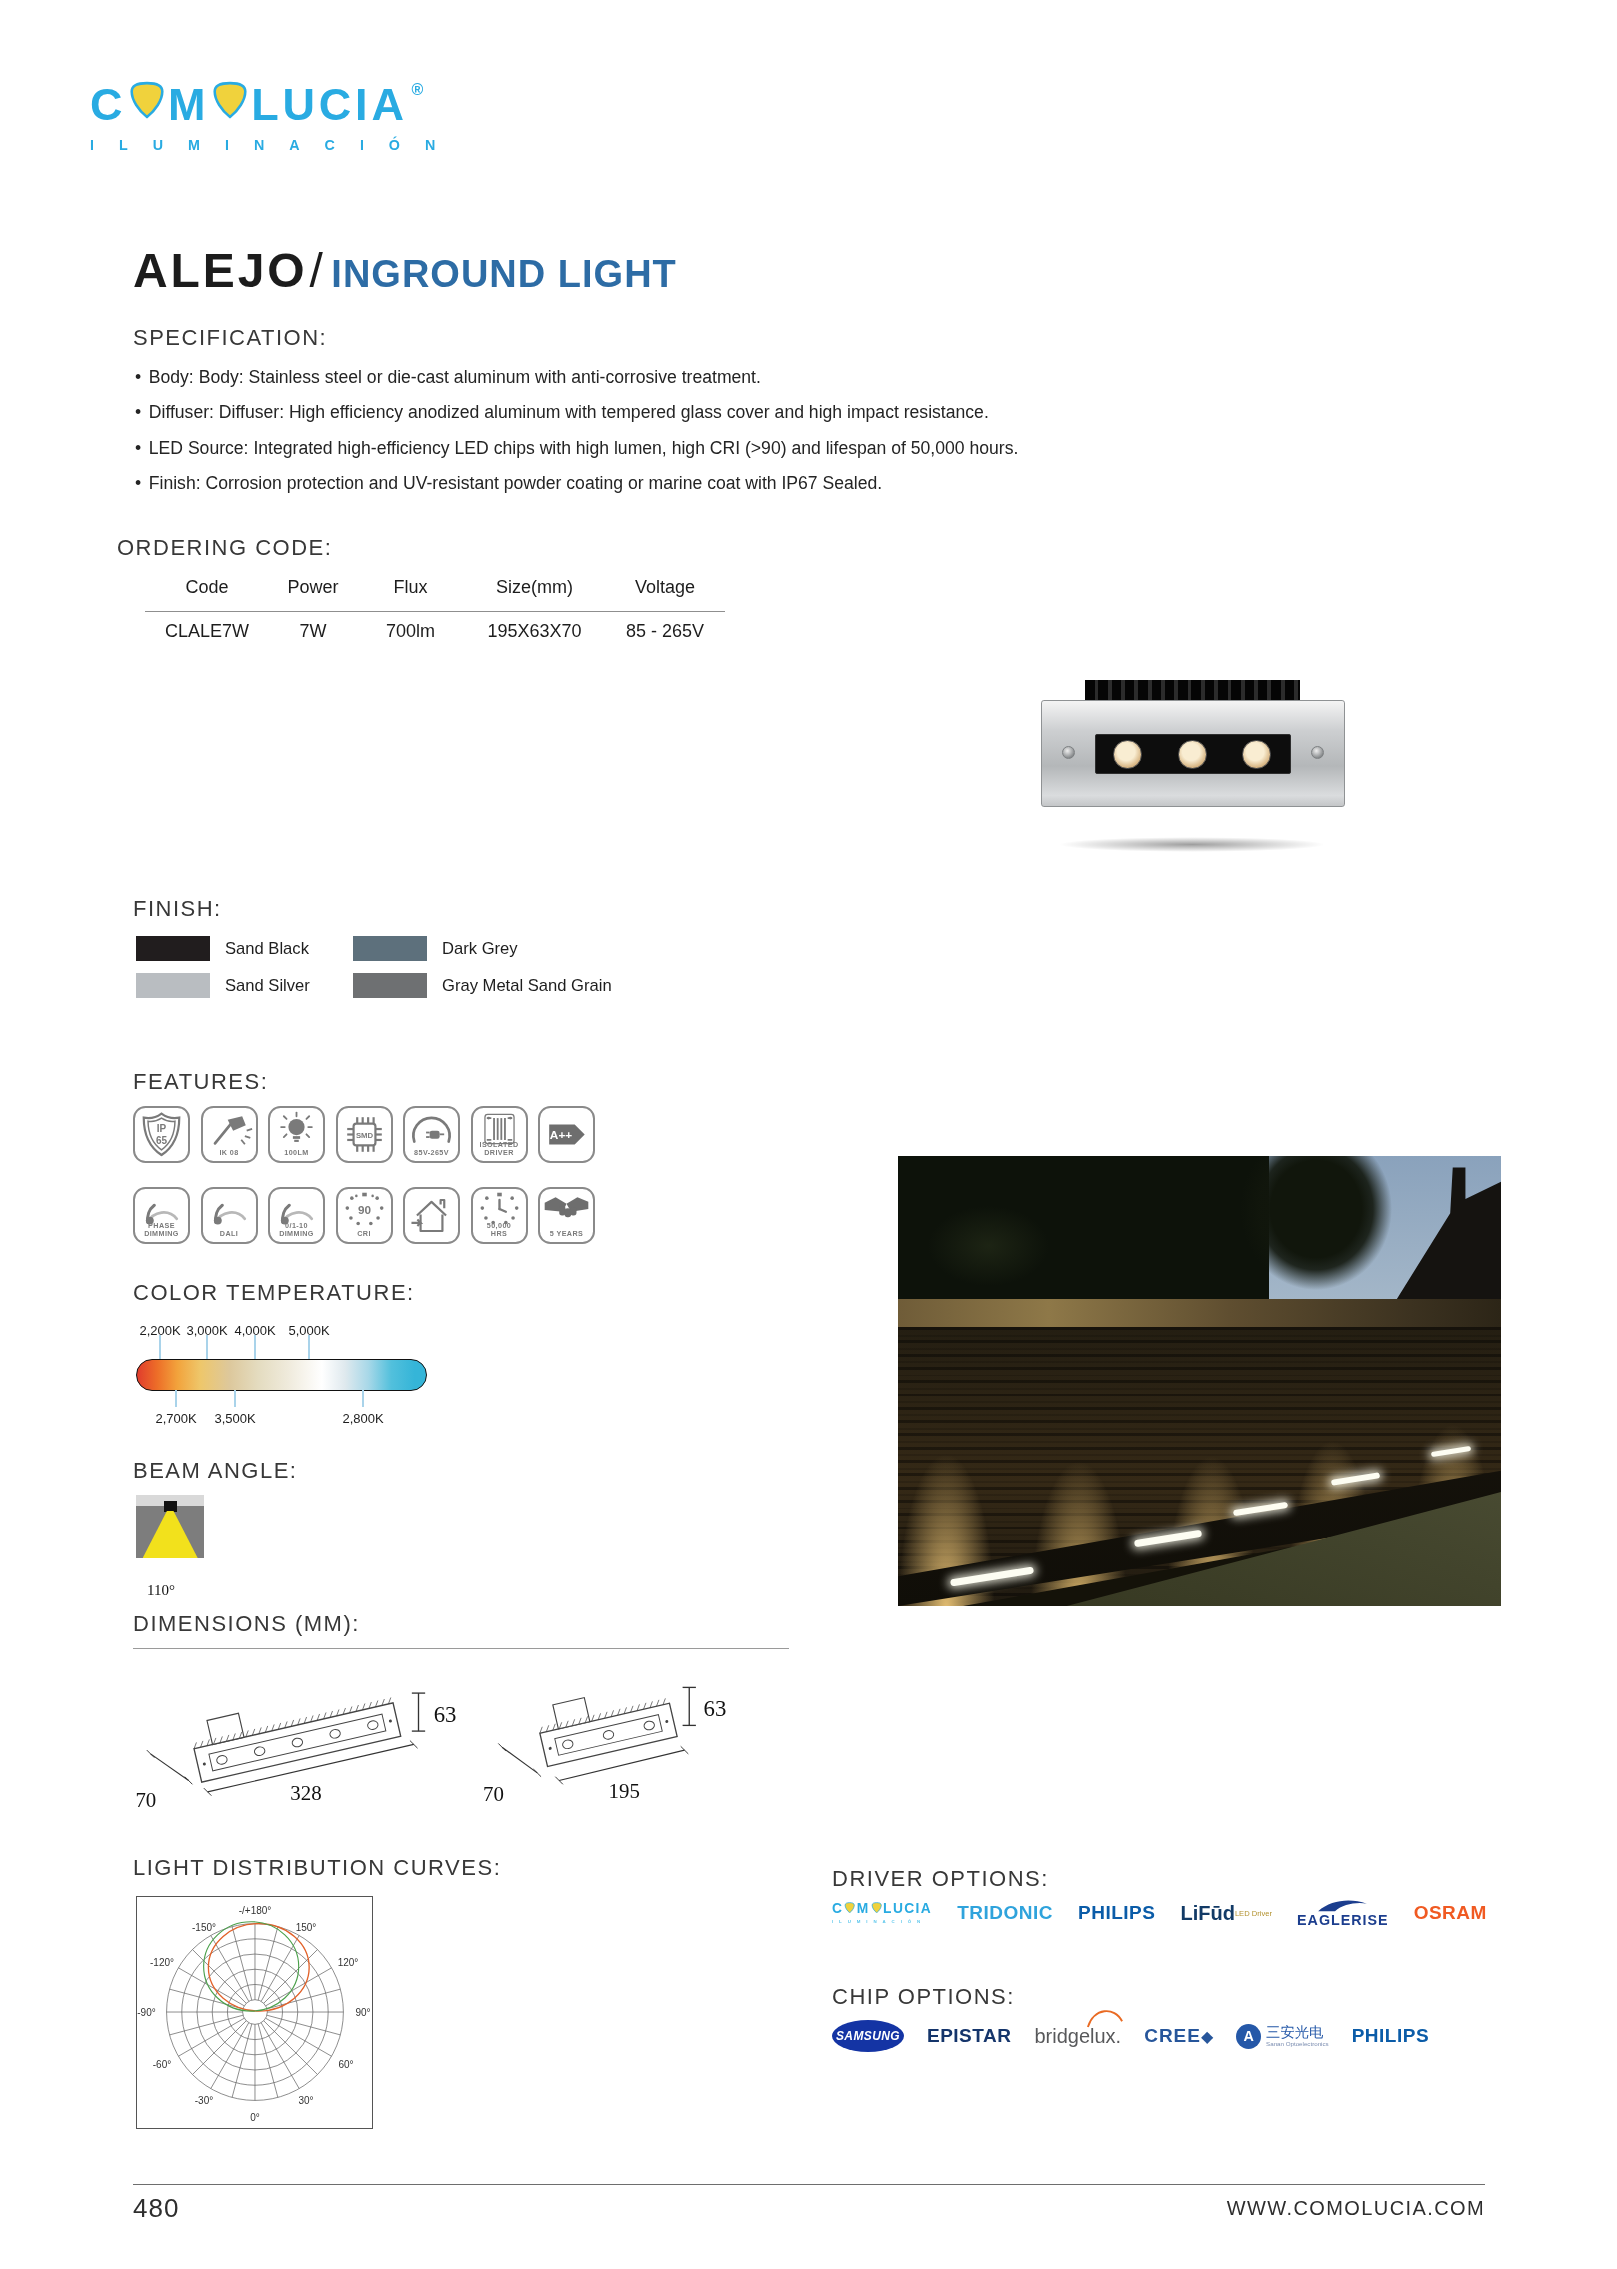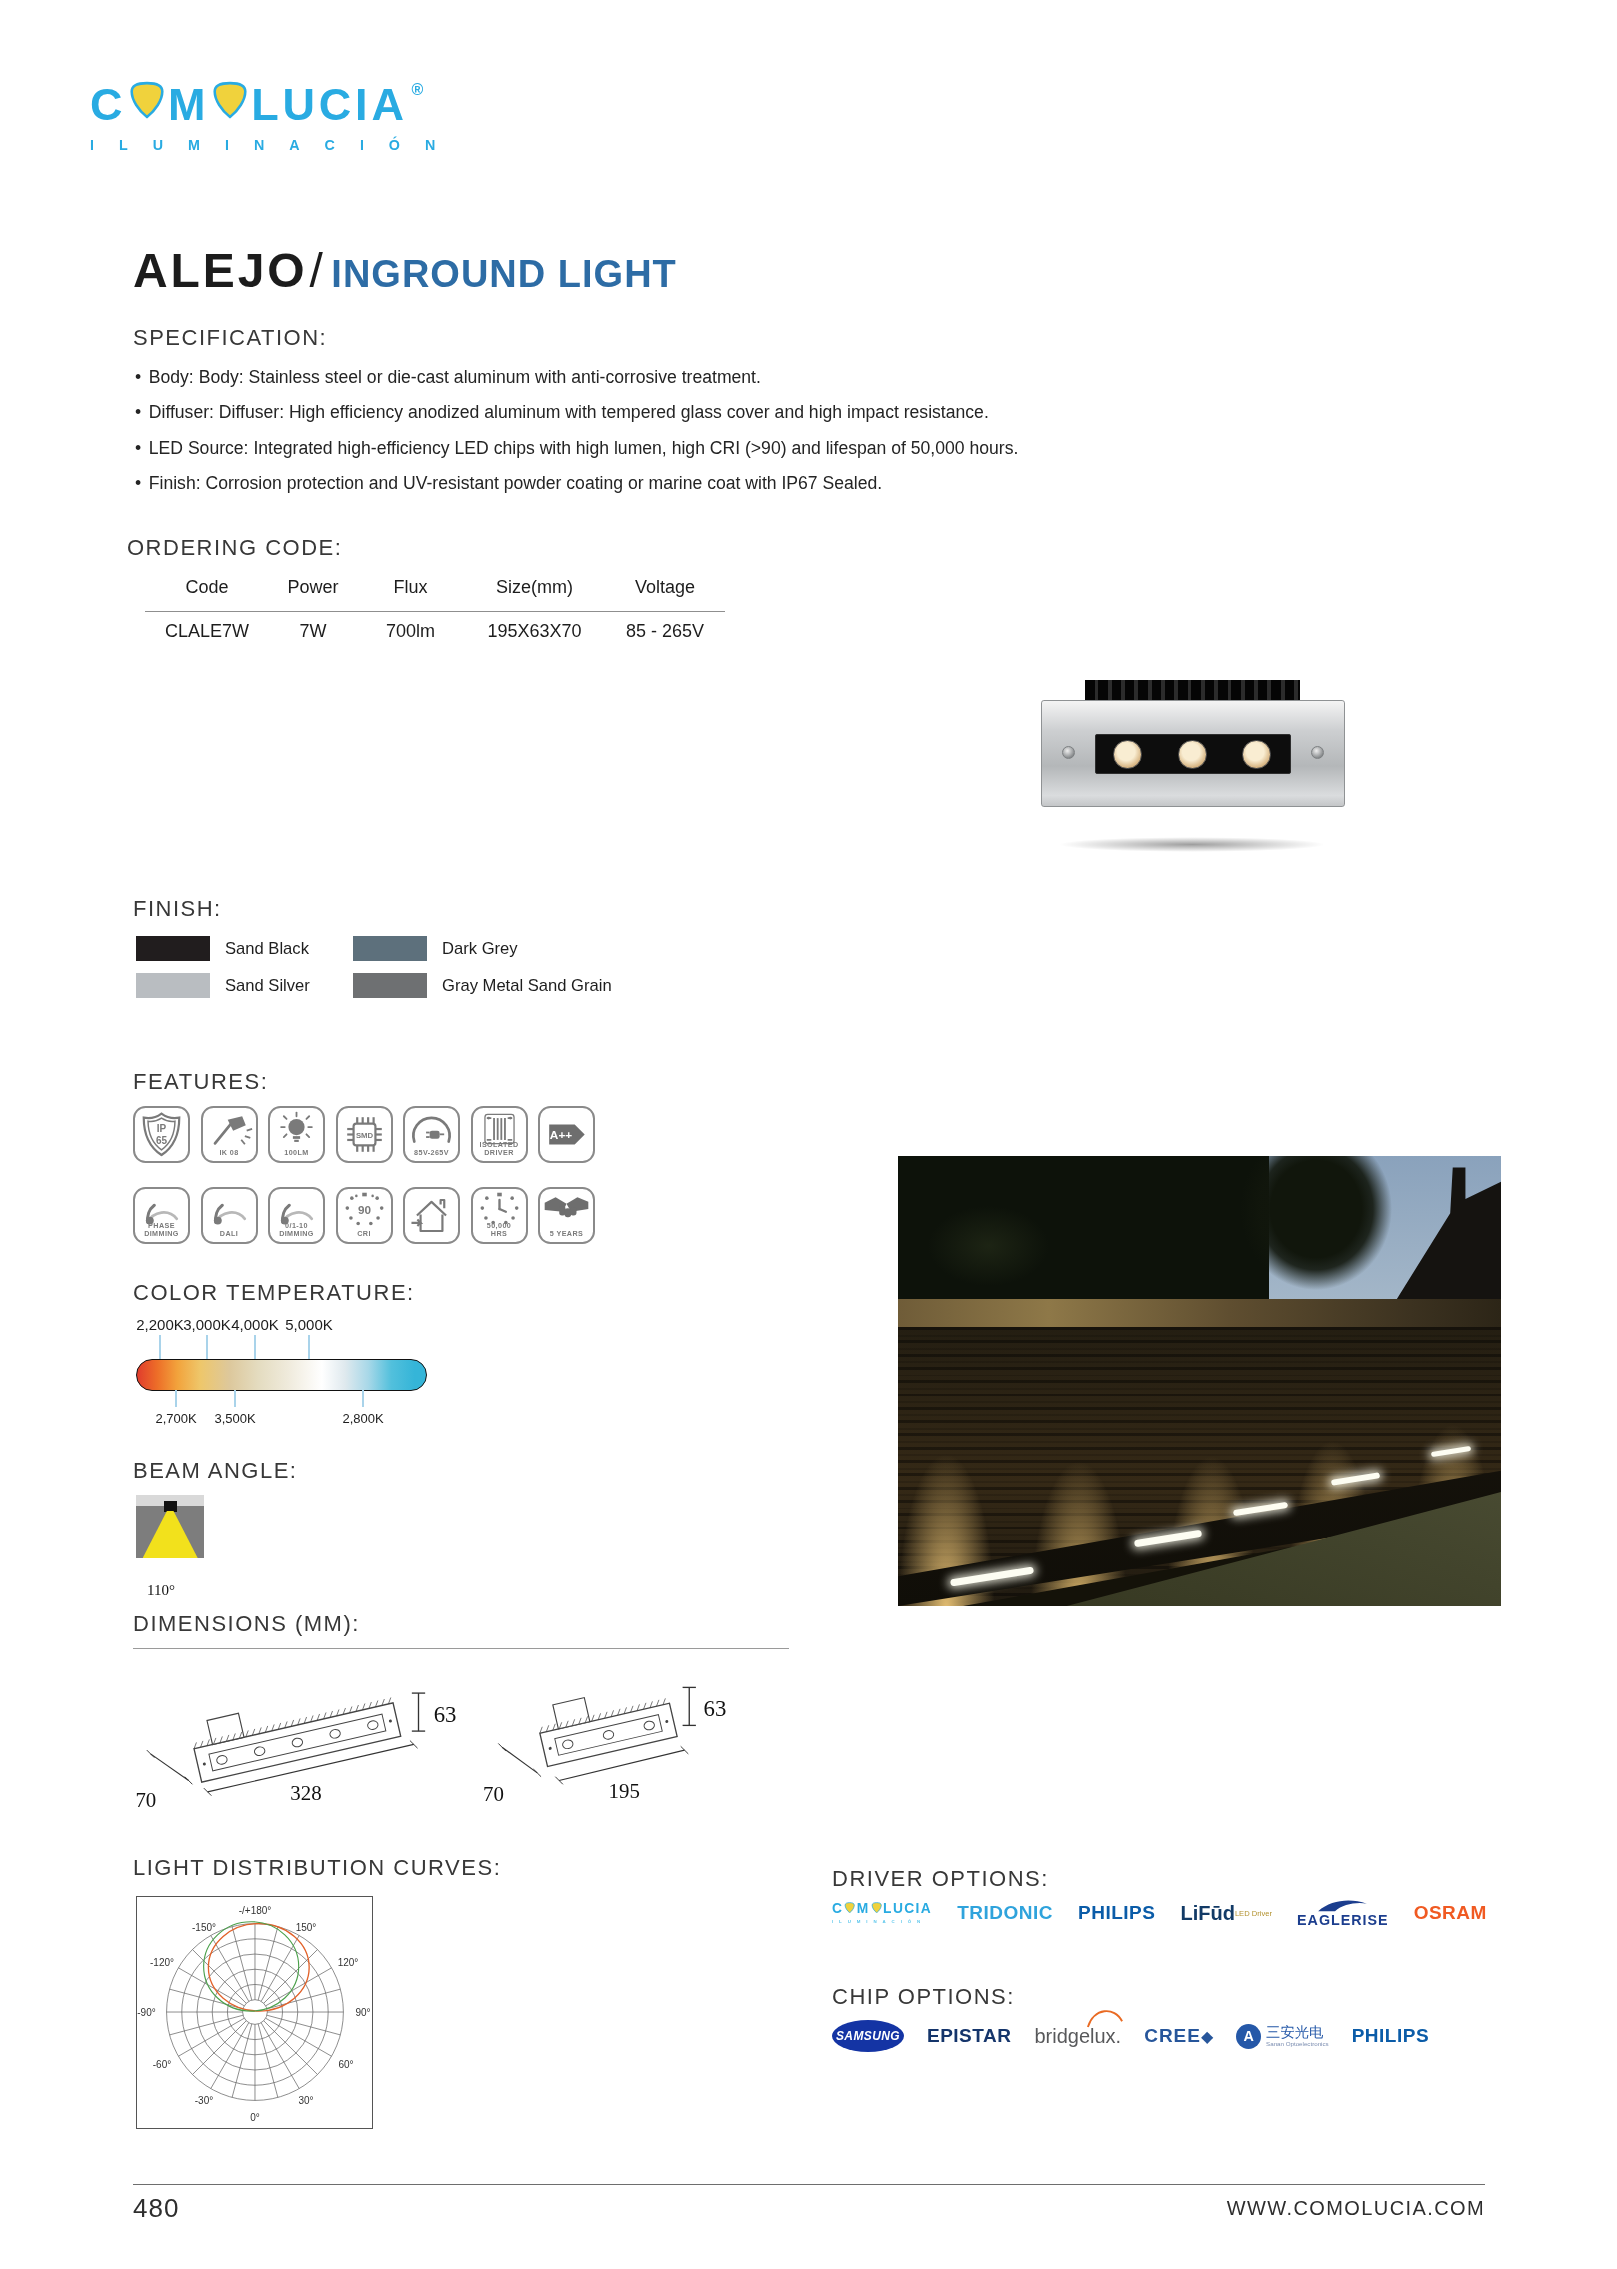--- a/index.html
+++ b/index.html
@@ -31,21 +31,21 @@
   .fin-lb{font-size:16.6px;color:#1e1e1e;}
   
   .featrow{display:flex;gap:10.5px;}
   .feat{position:relative;width:57px;height:57px;border:2.4px solid #8a8a8a;border-radius:12.4px;
         background:#fff;box-sizing:border-box;}
   .feat svg{display:block;margin:1px auto 0 auto;}
   .feat .cap{position:absolute;bottom:3.8px;left:0;width:100%;text-align:center;font-size:7.2px;
              color:#7a7a7a;letter-spacing:0.4px;line-height:1.15;white-space:pre-line;font-weight:bold;}
   
   .ct{position:absolute;width:291px;}
-  .ct .tl{position:absolute;font-size:15px;color:#1d1d1d;transform:translateX(-50%);top:0;}
+  .ct .tl{position:absolute;font-size:13px;color:#1d1d1d;transform:translateX(-50%);top:7px;}
   .ct .tick{position:absolute;width:1.9px;background:#a9d3ea;}
   .ct .bar{position:absolute;top:43px;left:0;width:289px;height:29.5px;border:1.9px solid #111;
            border-radius:17px;}
   .ct .bl{position:absolute;font-size:13px;color:#1d1d1d;transform:translateX(-50%);top:95px;}
   
   .beam{position:absolute;width:68px;height:63px;background:#7d7d7d;}
   .beam .strip{position:absolute;top:0;left:0;width:100%;height:11.4px;background:#d9d9d9;}
   .beam .fix{position:absolute;top:5.7px;left:27.6px;width:13.3px;height:11.4px;background:#111;}
   .beam .cone{position:absolute;top:16px;left:6.7px;width:55px;height:47px;background:#f2e11c;
               clip-path:polygon(44% 0,56% 0,100% 100%,0 100%);}
@@ -158,21 +158,21 @@
   </div>
 
   <div class="abs sec-h" style="left:133px;top:325px;">SPECIFICATION:</div>
   <div class="abs" style="left:135px;top:367px;width:1027px;" id="bullets">
       <div class="bullet"><span class="dot">•</span><span>Body: Body: Stainless steel or die-cast aluminum with anti-corrosive treatment.</span></div>
       <div class="bullet"><span class="dot">•</span><span>Diffuser: Diffuser: High efficiency anodized aluminum with tempered glass cover and high impact resistance.</span></div>
       <div class="bullet"><span class="dot">•</span><span>LED Source: Integrated high-efficiency LED chips with high lumen, high CRI (&gt;90) and lifespan of 50,000 hours.</span></div>
       <div class="bullet"><span class="dot">•</span><span>Finish: Corrosion protection and UV-resistant powder coating or marine coat with IP67 Sealed.</span></div>
     </div>
 
-  <div class="abs sec-h" style="left:127px;top:535px;">ORDERING CODE:</div>
+  <div class="abs sec-h" style="left:117px;top:535px;">ORDERING CODE:</div>
   <div class="abs" style="left:145px;top:571px;">
     <table class="order" id="orderTable">
         <thead>
           <tr>
             <th style="width:124px">Code</th>
             <th style="width:88px">Power</th>
             <th style="width:107px">Flux</th>
             <th style="width:141px">Size(mm)</th>
             <th style="width:120px">Voltage</th>
           </tr>

